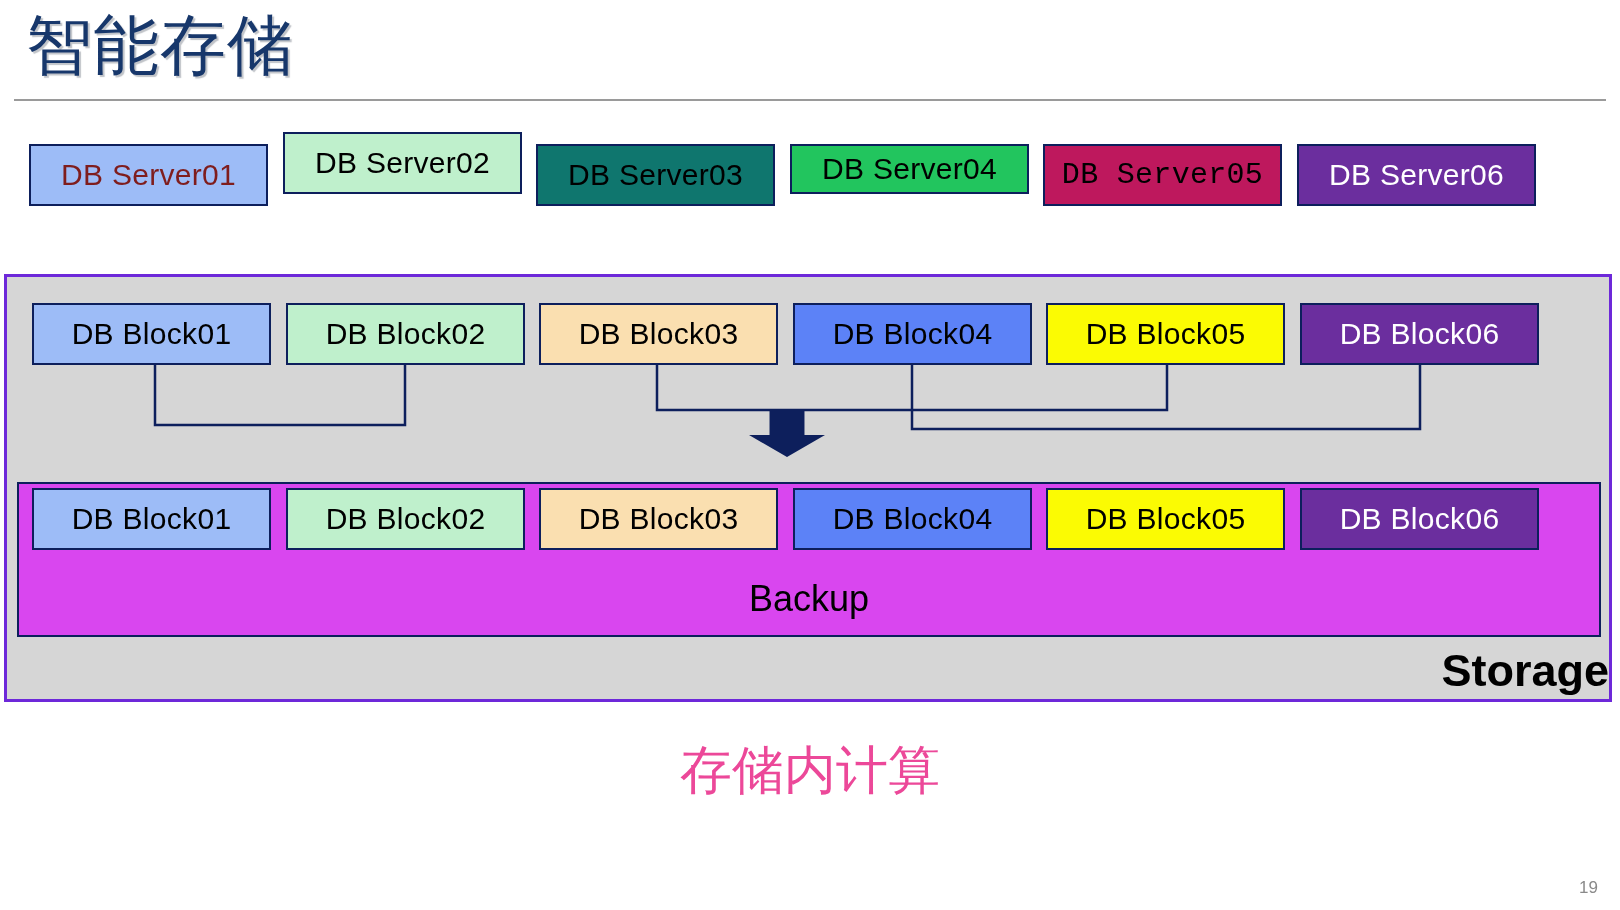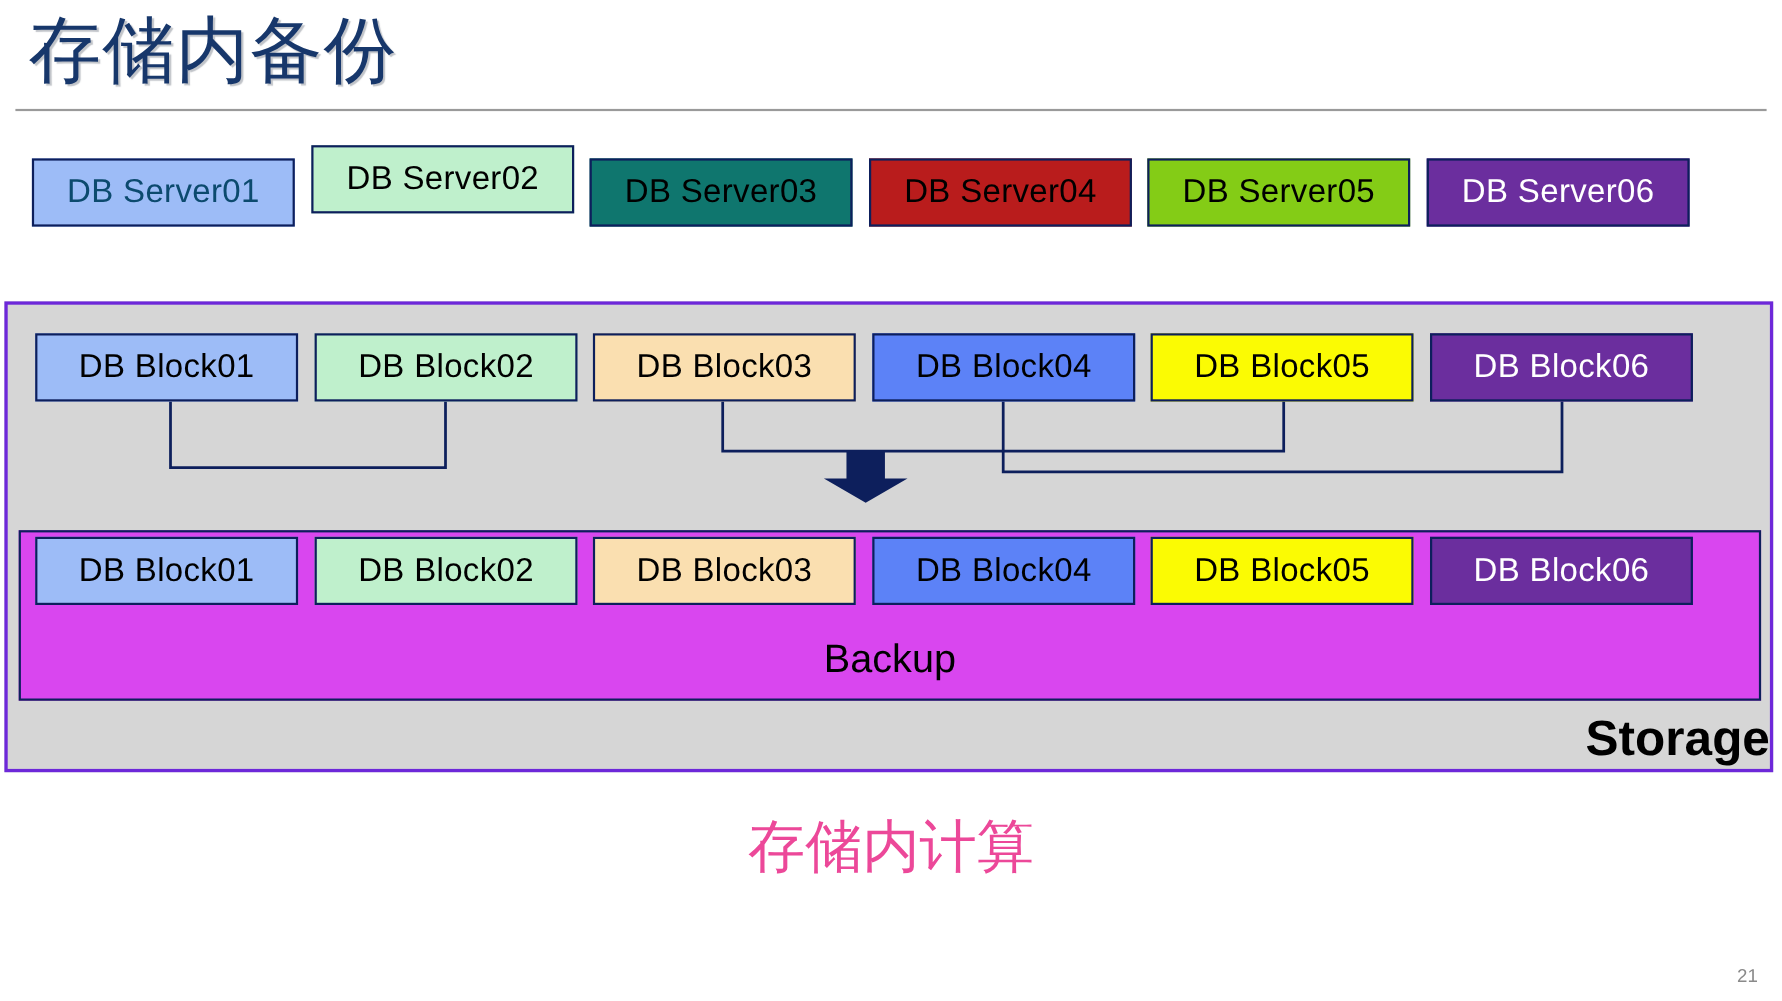--- a/index.html
+++ b/index.html
@@ -127,37 +127,37 @@
     position: absolute;
     right: 22px;
     bottom: 12px;
     font-size: 17px;
     color: #8A8A8A;
   }
 </style>
 </head>
 <body>
 
-<div id="slide-title">存储内备份</div>
+<div id="slide-title">智能存储</div>
 <div id="title-rule"></div>
 
 <div id="server-row">
-    <div class="node" style="left: 29px; top: 144px; width: 239px; height: 62px; background: rgb(157, 188, 247); color: #0c4a6e;">
+    <div class="node" style="left: 29px; top: 144px; width: 239px; height: 62px; background: rgb(157, 188, 247); color: #7f1d1d;">
       <span>DB Server01</span>
     </div>
     <div class="node" style="left: 283px; top: 132px; width: 239px; height: 62px; background: rgb(191, 240, 204); color: rgb(0, 0, 0);">
       <span>DB Server02</span>
     </div>
     <div class="node" style="left: 536px; top: 144px; width: 239px; height: 62px; background: #0f766e; color: rgb(0, 0, 0);">
       <span>DB Server03</span>
     </div>
-    <div class="node" style="left: 790px; top: 144px; width: 239px; height: 62px; background: #b91c1c; color: rgb(0, 0, 0);">
+    <div class="node" style="left: 790px; top: 144px; width: 239px; height: 50px; background: #22c55e; color: rgb(0, 0, 0);">
       <span>DB Server04</span>
     </div>
-    <div class="node" style="left: 1043px; top: 144px; width: 239px; height: 62px; background: #84cc16; color: rgb(0, 0, 0);">
+    <div class="node" style="left: 1043px; top: 144px; width: 239px; height: 62px; background: #be185d; color: rgb(0, 0, 0); font-family: Liberation Mono, monospace;">
       <span>DB Server05</span>
     </div>
     <div class="node on-dark" style="left: 1297px; top: 144px; width: 239px; height: 62px; background: rgb(107, 46, 158); color: rgb(255, 255, 255);">
       <span>DB Server06</span>
     </div>
   </div>
 
 <div id="storage-container">
 
   <svg id="connectors" viewBox="0 0 1608 428" preserveAspectRatio="none">
@@ -213,13 +213,13 @@
       </div>
     </div>
 
   <div id="storage-label">Storage</div>
 </div>
 
 <div id="caption">
     <div>存储内计算</div>
   </div>
 
-<div id="page-number">21</div>
+<div id="page-number">19</div>
 
 </body></html>

